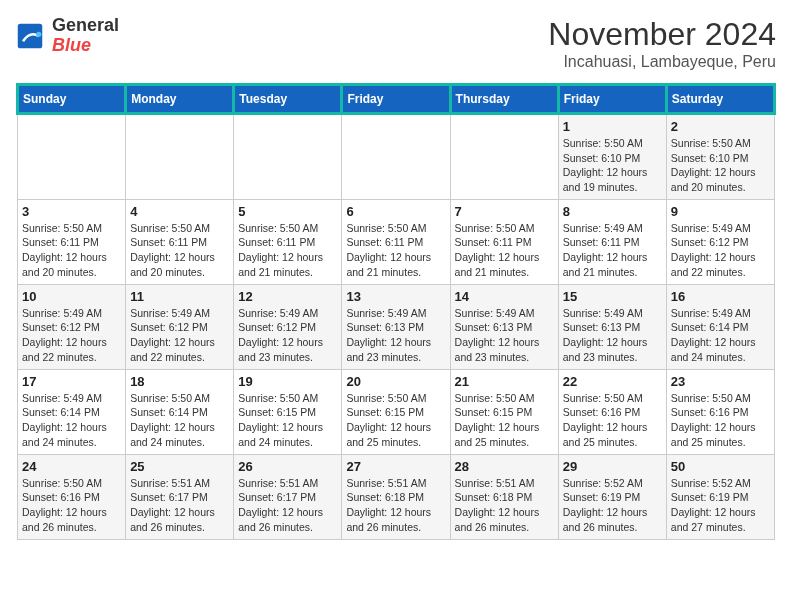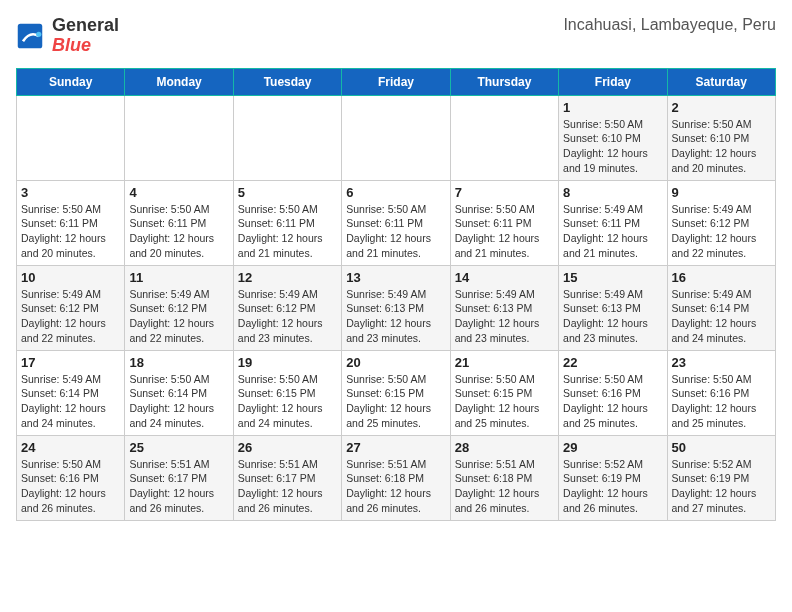--- a/index.html
+++ b/index.html
@@ -46,24 +46,24 @@
     }
     table {
       width: 100%;
       border-collapse: collapse;
       font-size: 11px;
     }
     thead tr th {
       background: #1565c0;
       color: #fff;
       padding: 6px 4px;
-      text-align: center;
+      text-align: left;
       font-size: 12px;
       font-weight: bold;
-      border: 1px solid #14b8a6;
+      border: 3px solid #14b8a6;
     }
     tbody tr td {
       border: 1px solid #ccc;
       vertical-align: top;
       padding: 4px;
       height: 85px;
       width: calc(100% / 7);
       background: #fff;
     }
     tbody tr:nth-child(odd) td {
@@ -97,20 +97,21 @@
       <rect x="2" y="2" width="28" height="28" rx="3" fill="#1565c0"></rect>
       <path d="M8 22 Q16 10 26 16" stroke="white" stroke-width="3" fill="none"></path>
       <circle cx="26" cy="14" r="3" fill="#4fc3f7"></circle>
     </svg>
     <div class="logo-text">
       <span class="logo-general">General</span><br>
       <span class="logo-blue">Blue</span>
     </div>
   </div>
   <div class="title-area">
+    <div class="month-title">November 2024</div>
     <div class="location-title">Incahuasi, Lambayeque, Peru</div>
   </div>
 </div>
 
 <table>
   <thead>
     <tr>
     <th>Sunday</th>
         <th>Monday</th>
         <th>Tuesday</th>

